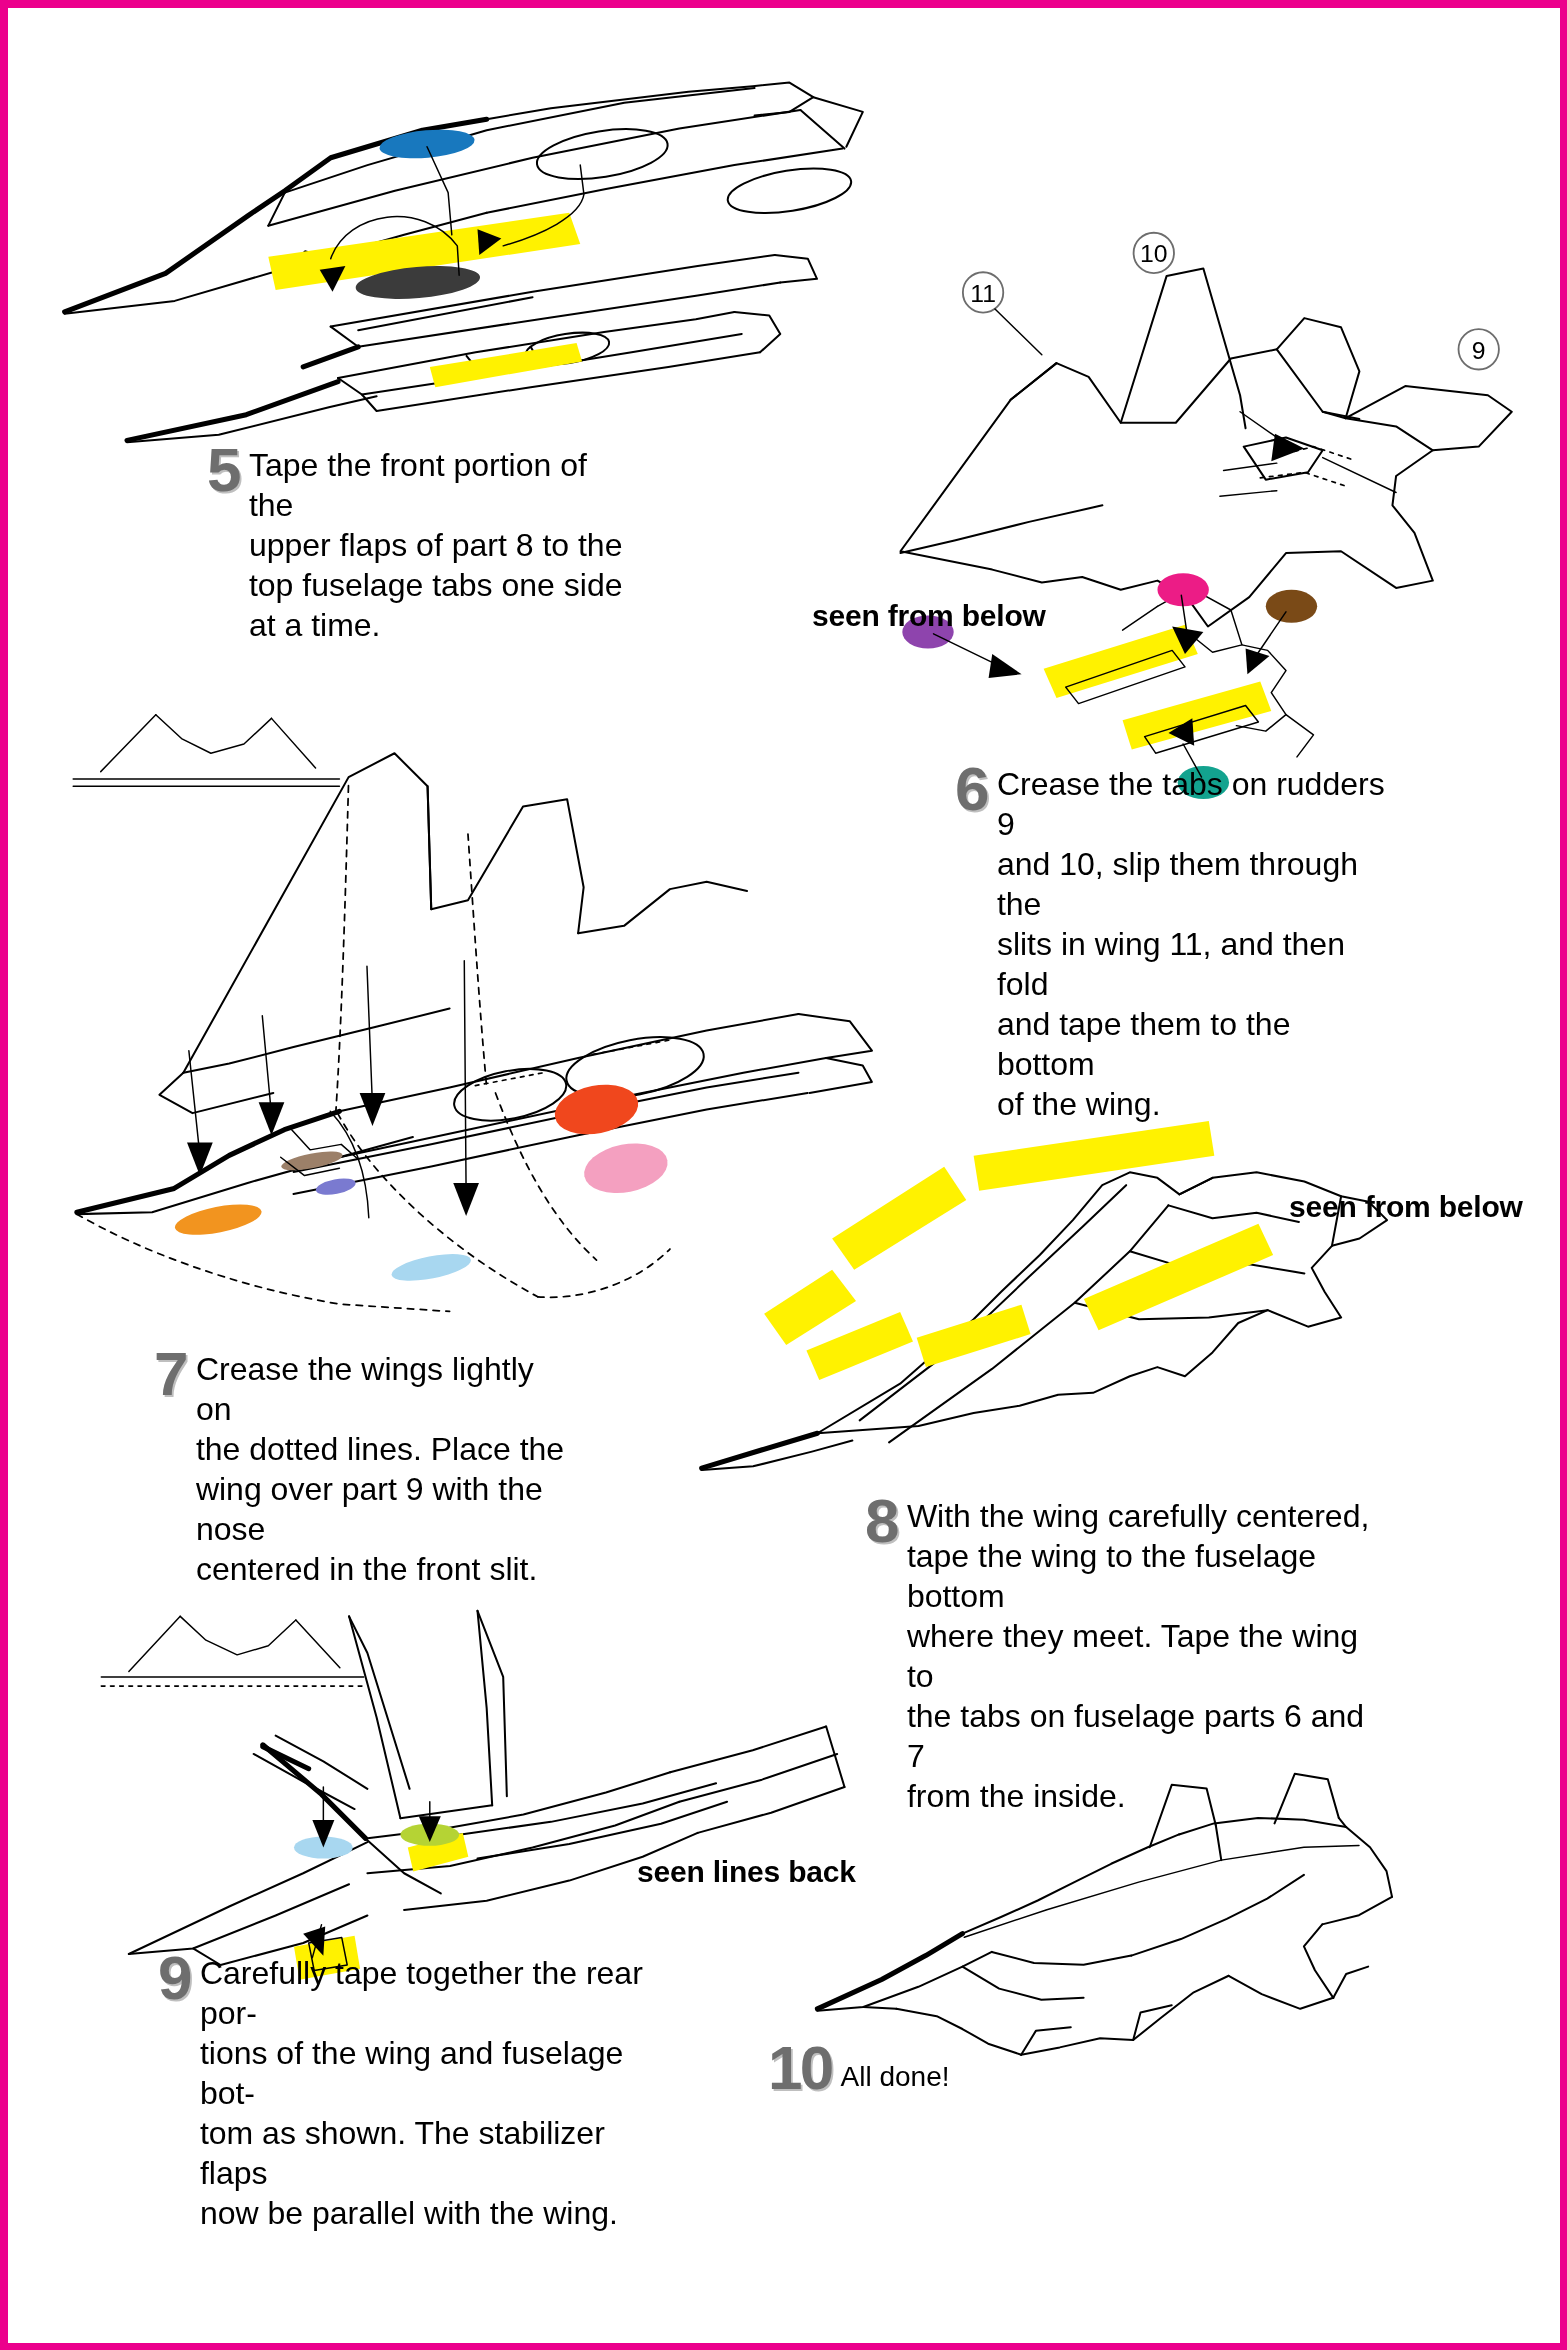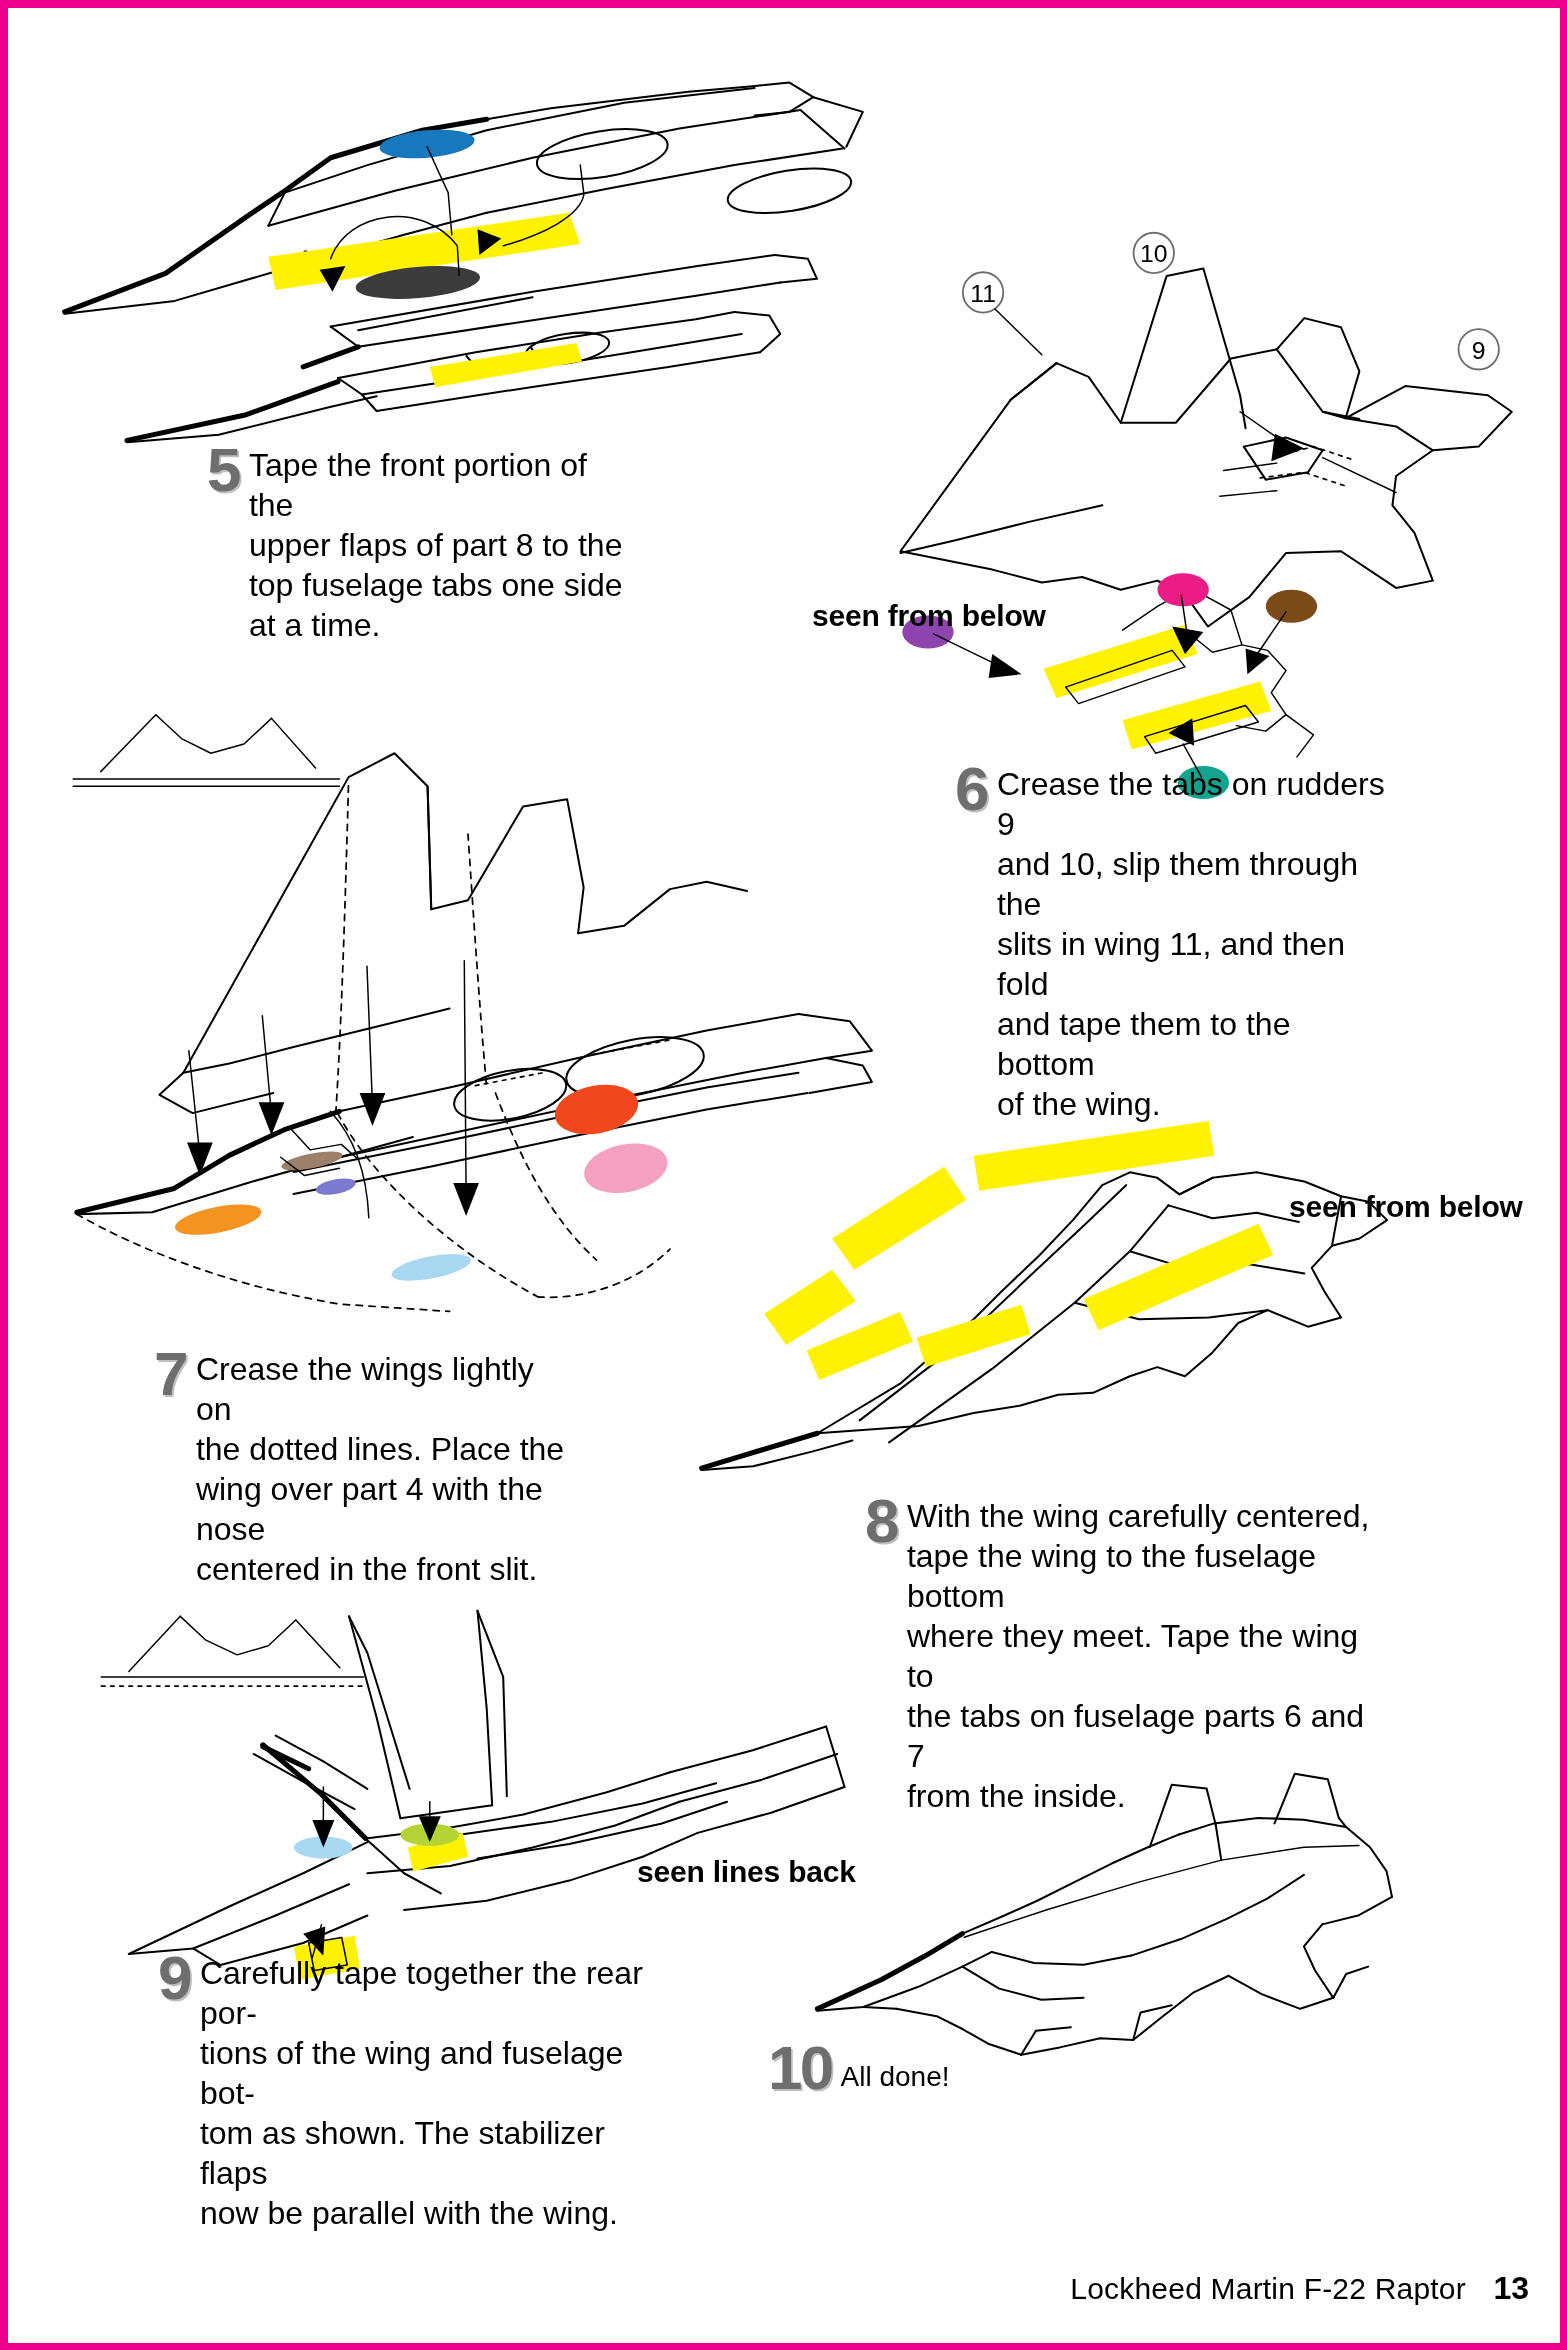--- a/index.html
+++ b/index.html
@@ -329,21 +329,21 @@
       <path class="ln-t" d="M 290 450 C 318 480 330 520 332 566"></path>
       <path class="ln-t" d="M 248 470 L 268 492 L 302 486 L 320 502"></path>
       <path class="ln-t" d="M 236 500 L 262 520 L 300 512"></path>
     </svg>
   </div>
 
   <div class="step" style="left:154px; top:1345px; width:422px;">
     <div class="step-num">7</div>
     <div class="step-text">Crease the wings lightly on
 the dotted lines. Place the
-wing over part 4 with the nose
+wing over part 9 with the nose
 centered in the front slit.</div>
   </div>
 
   <div class="diagram" style="left:698px; top:1130px; width:735px; height:386px;">
     <svg width="735" height="386" viewBox="0 0 800 420">
 
       <path class="ln" d="M 130 330 L 220 276 L 300 206 L 330 176 L 372 136
                           L 408 98 L 440 60 L 470 46 L 500 52 L 524 70
                           L 560 52 L 608 46 L 660 56 L 700 72 L 730 78
                           L 750 98 L 720 118 L 690 126 L 668 150 L 682 176
@@ -480,20 +480,16 @@
       <path class="ln" d="M 354 292 L 362 262 L 396 254"></path>
       <path class="ln" d="M 572 246 L 586 220 L 610 212"></path>
     </svg>
   </div>
 
   <div class="step" style="left:768px; top:2039px; width:367px; align-items:center;">
     <div class="step-num wide">10</div>
     <div class="step-text inline-done">All done!</div>
   </div>
 
-  <div class="footer">
-    <span class="footer-title">Lockheed Martin F-22 Raptor</span>
-    <span class="footer-page">13</span>
-  </div>
 
   <div class="border-frame"></div>
 </div>
 
 
 </body></html>

